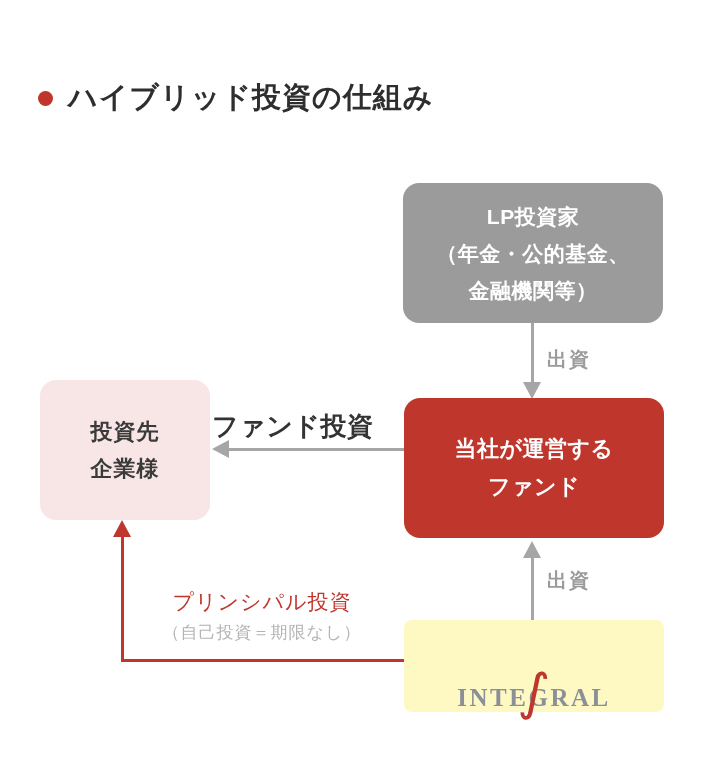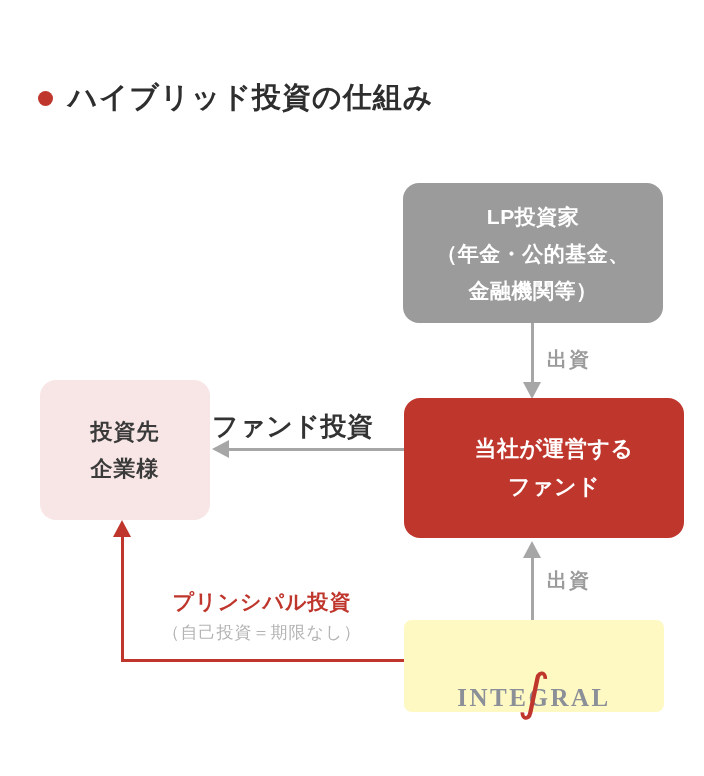--- a/index.html
+++ b/index.html
@@ -53,21 +53,21 @@
     font-weight: 700;
   }
   .box-lp {
     left: 403px; top: 183px; width: 260px; height: 140px;
     background: #9b9b9b; color: #ffffff;
     font-size: 21px; line-height: 37px; letter-spacing: 0.5px;
   }
   .box-fund {
     left: 404px; top: 398px; width: 260px; height: 140px;
     background: #bf362d; color: #ffffff;
-    font-size: 22px; line-height: 38px; letter-spacing: 0.5px; padding-left: 20px;
+    font-size: 22px; line-height: 38px; letter-spacing: 0.5px;
   }
   .box-portfolio {
     left: 40px; top: 380px; width: 170px; height: 140px;
     background: #f8e6e6; color: #3a3a3a;
     font-size: 22px; line-height: 37px; letter-spacing: 1px;
   }
   .box-integral {
     left: 404px; top: 620px; width: 260px; height: 92px;
     background: #fef9c3; border-radius: 8px; justify-content: flex-end;
   }
@@ -118,21 +118,21 @@
   .a3-line { left: 531px; top: 558px; width: 3px; height: 62px; }
   .a3-head { left: 523px; top: 541px; }
   .a3-label { position: absolute; left: 547px; top: 567px; font-size: 20px; font-weight: 600; color: #9b9b9b; letter-spacing: 2px; }
 
   
   .a4-vline { left: 121px; top: 536px; width: 3px; height: 126px; }
   .a4-hline { left: 121px; top: 659px; width: 283px; height: 3px; }
   .a4-head  { left: 113px; top: 520px; }
   .a4-label {
     position: absolute; left: 118px; top: 588px; width: 288px;
-    text-align: center; font-size: 21px; font-weight: 700;
+    text-align: center; font-size: 21px; font-weight: 400;
     color: #bf362d; letter-spacing: 1px;
   }
   .a4-note {
     position: absolute; left: 118px; top: 621px; width: 288px;
     text-align: center; font-size: 17px; font-weight: 400;
     color: #b3b3b3; letter-spacing: 1px;
   }
 </style>
 </head>
 <body>

